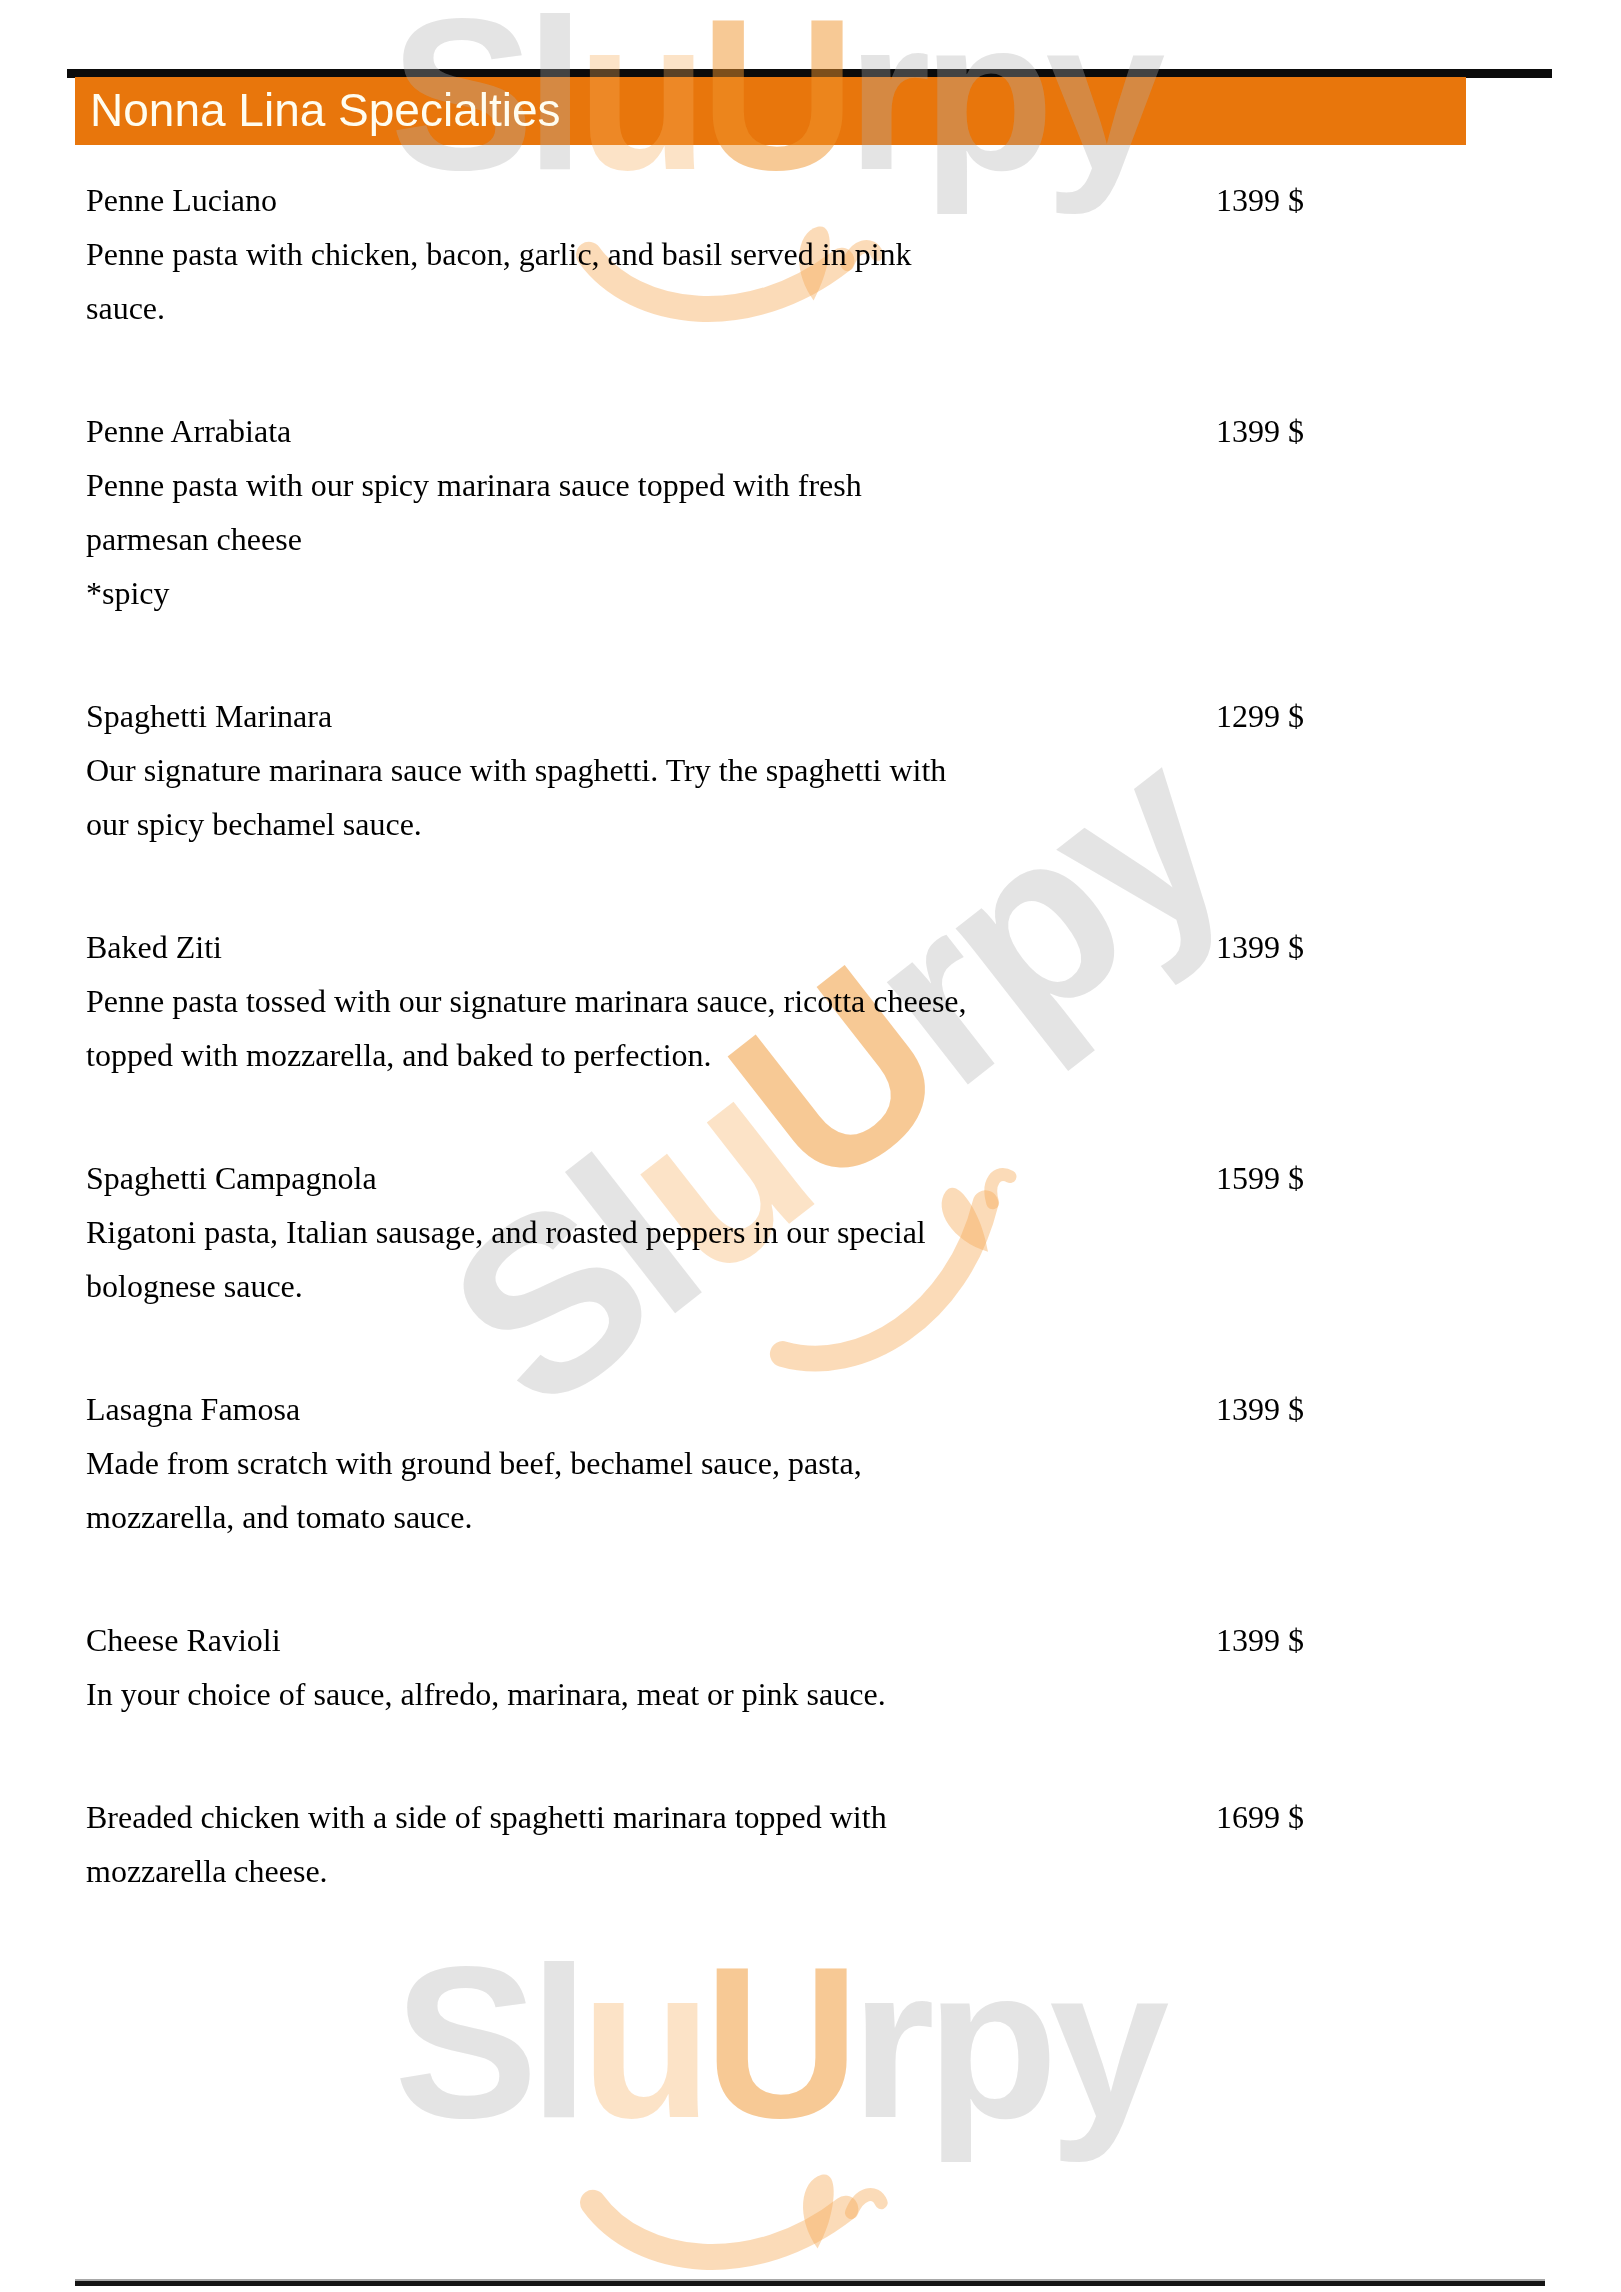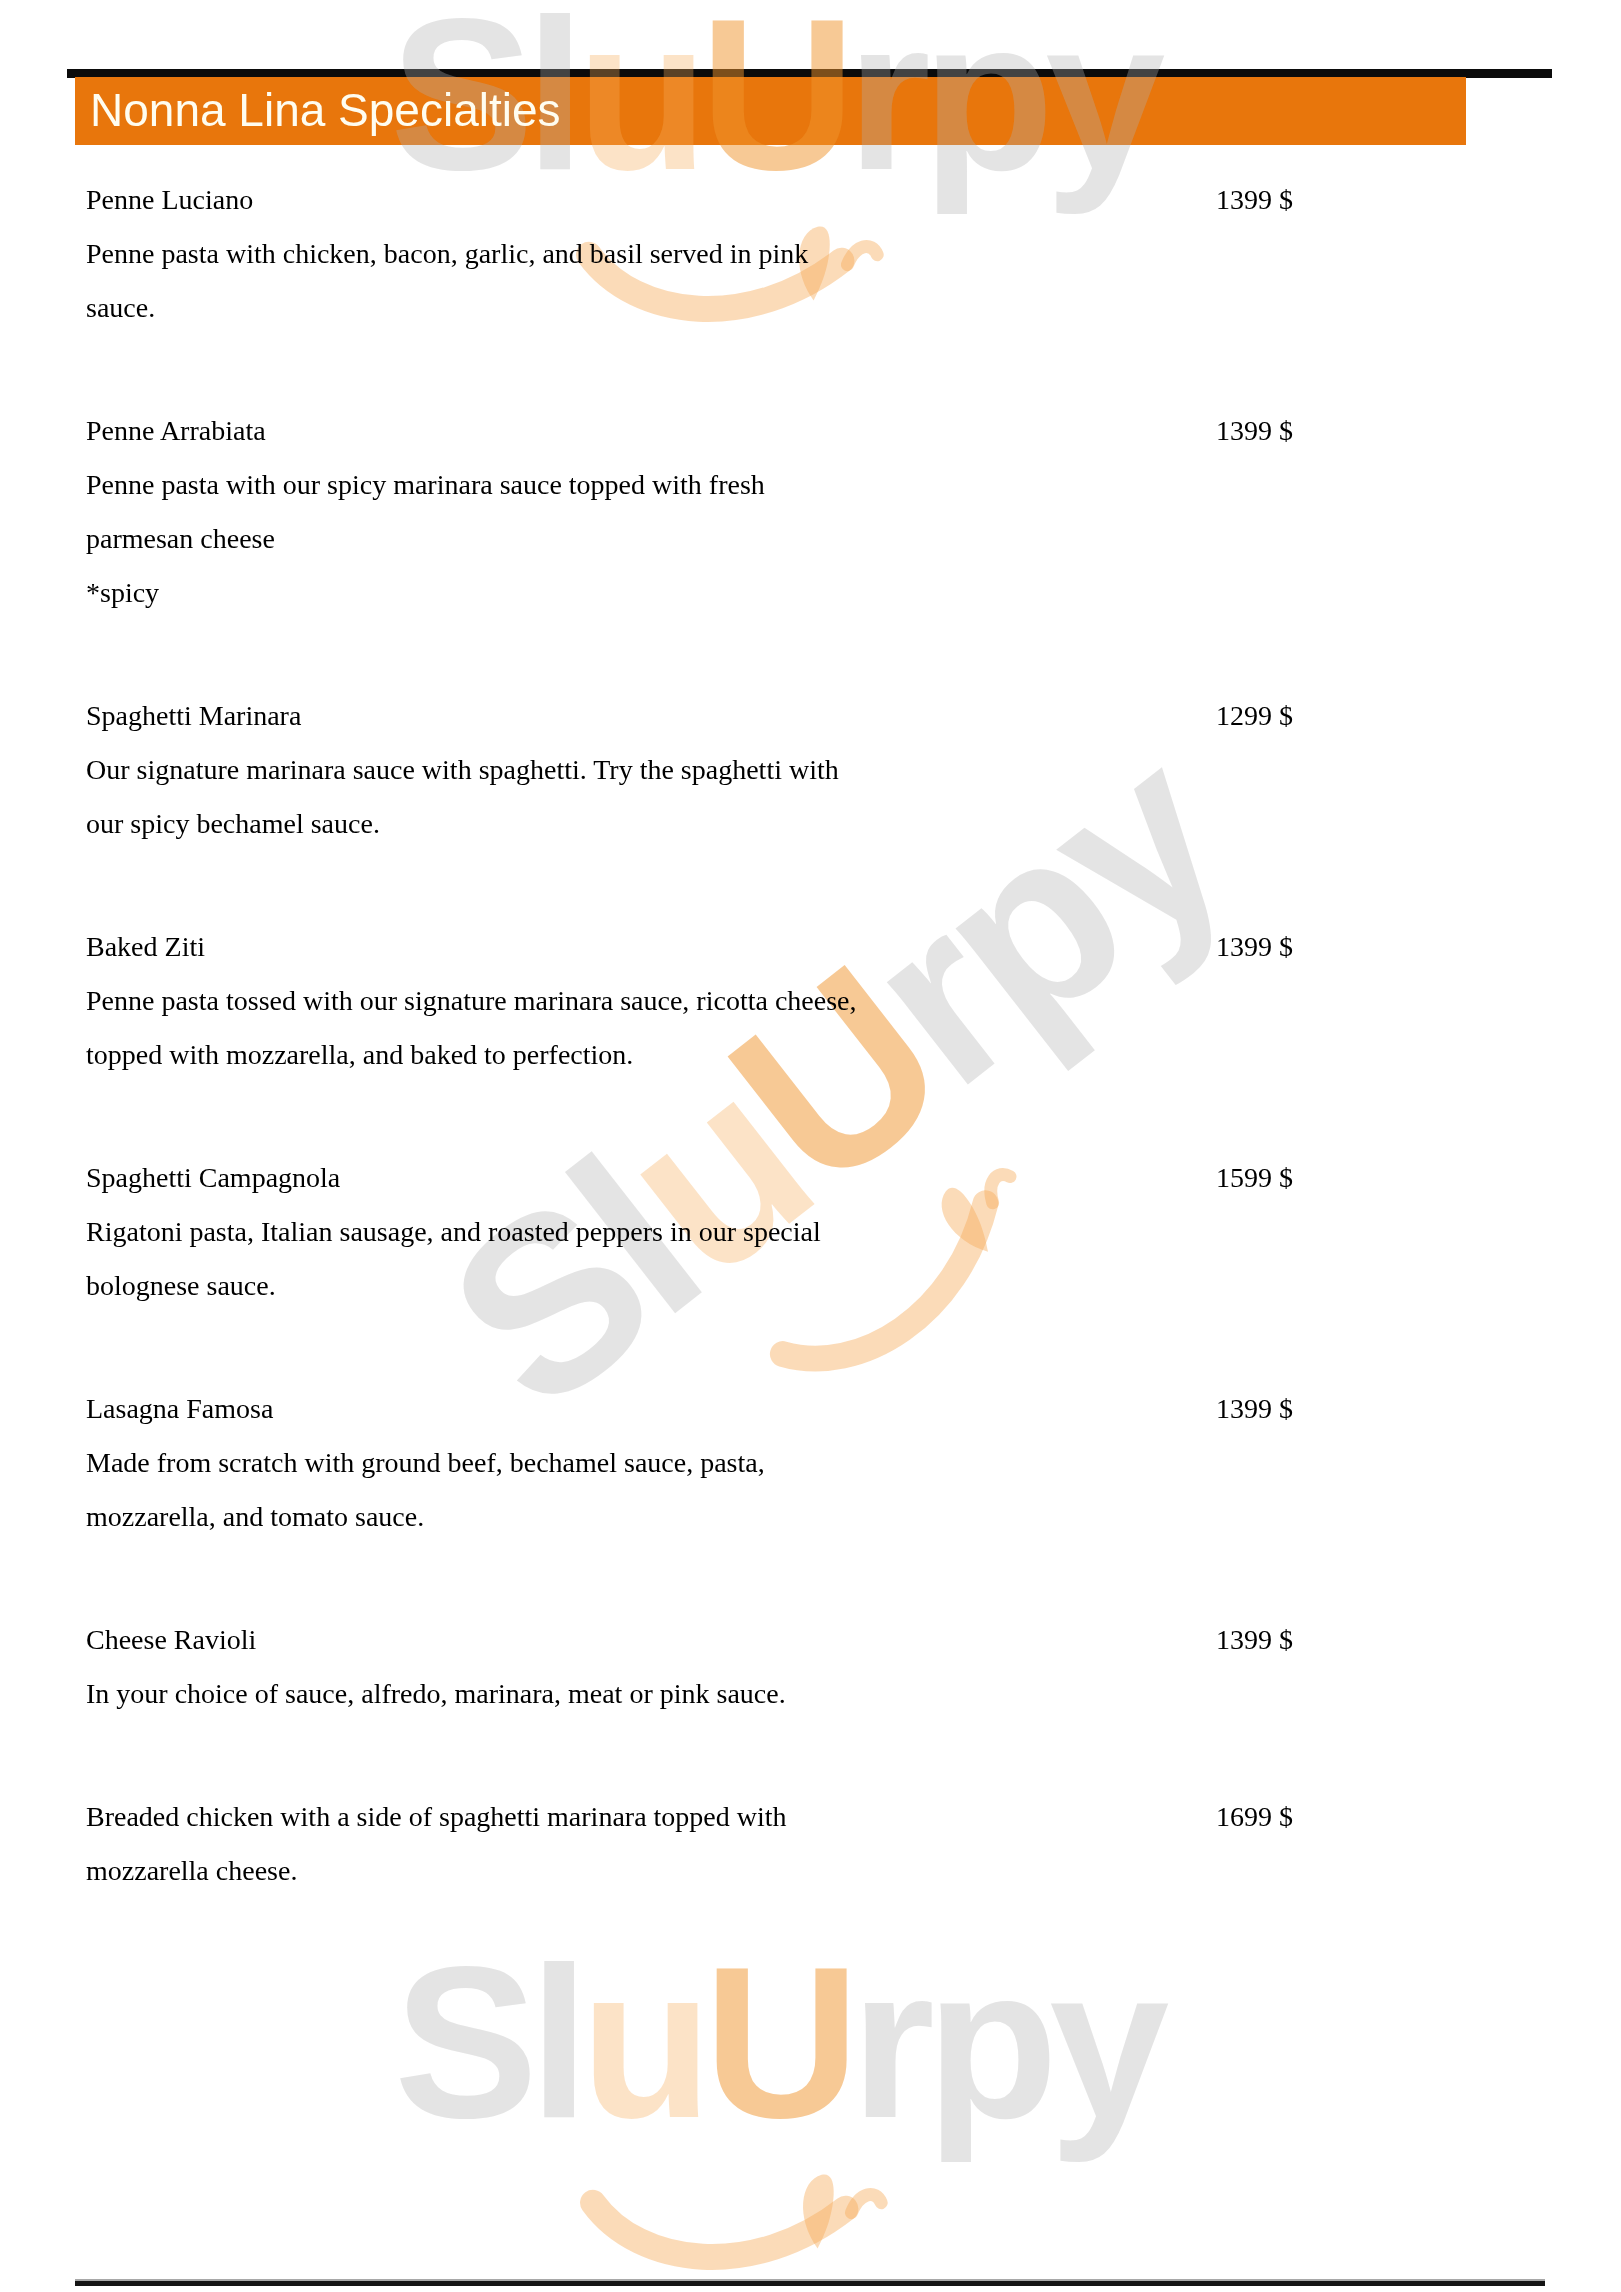--- a/index.html
+++ b/index.html
@@ -59,21 +59,21 @@
     font-size:46px; color:var(--title-color);
     z-index:4; white-space:nowrap;
   }
 
   
   .items {
     position:absolute; left:86px; top:173px;
     width:1372px; z-index:4;
     color:#000000;
   }
-  .item { position:relative; margin-bottom:69px; font-size:28px; line-height:54px; }
+  .item { position:relative; margin-bottom:69px; font-size:32px; line-height:54px; }
   .item-name  { white-space:nowrap; }
   .item-desc  { white-space:pre-line; max-width:1157px; }
   .item-price { position:absolute; left:1110px; top:0; white-space:nowrap;margin-left:20px; }
 
   
   .bottom-rule {
     position:absolute; left:75px; top:2279px;
     width:1470px; height:6.9px; z-index:2;
     background:linear-gradient(to bottom, #a8a8a8 0 2px, var(--rule-color) 2px 100%);
   }

